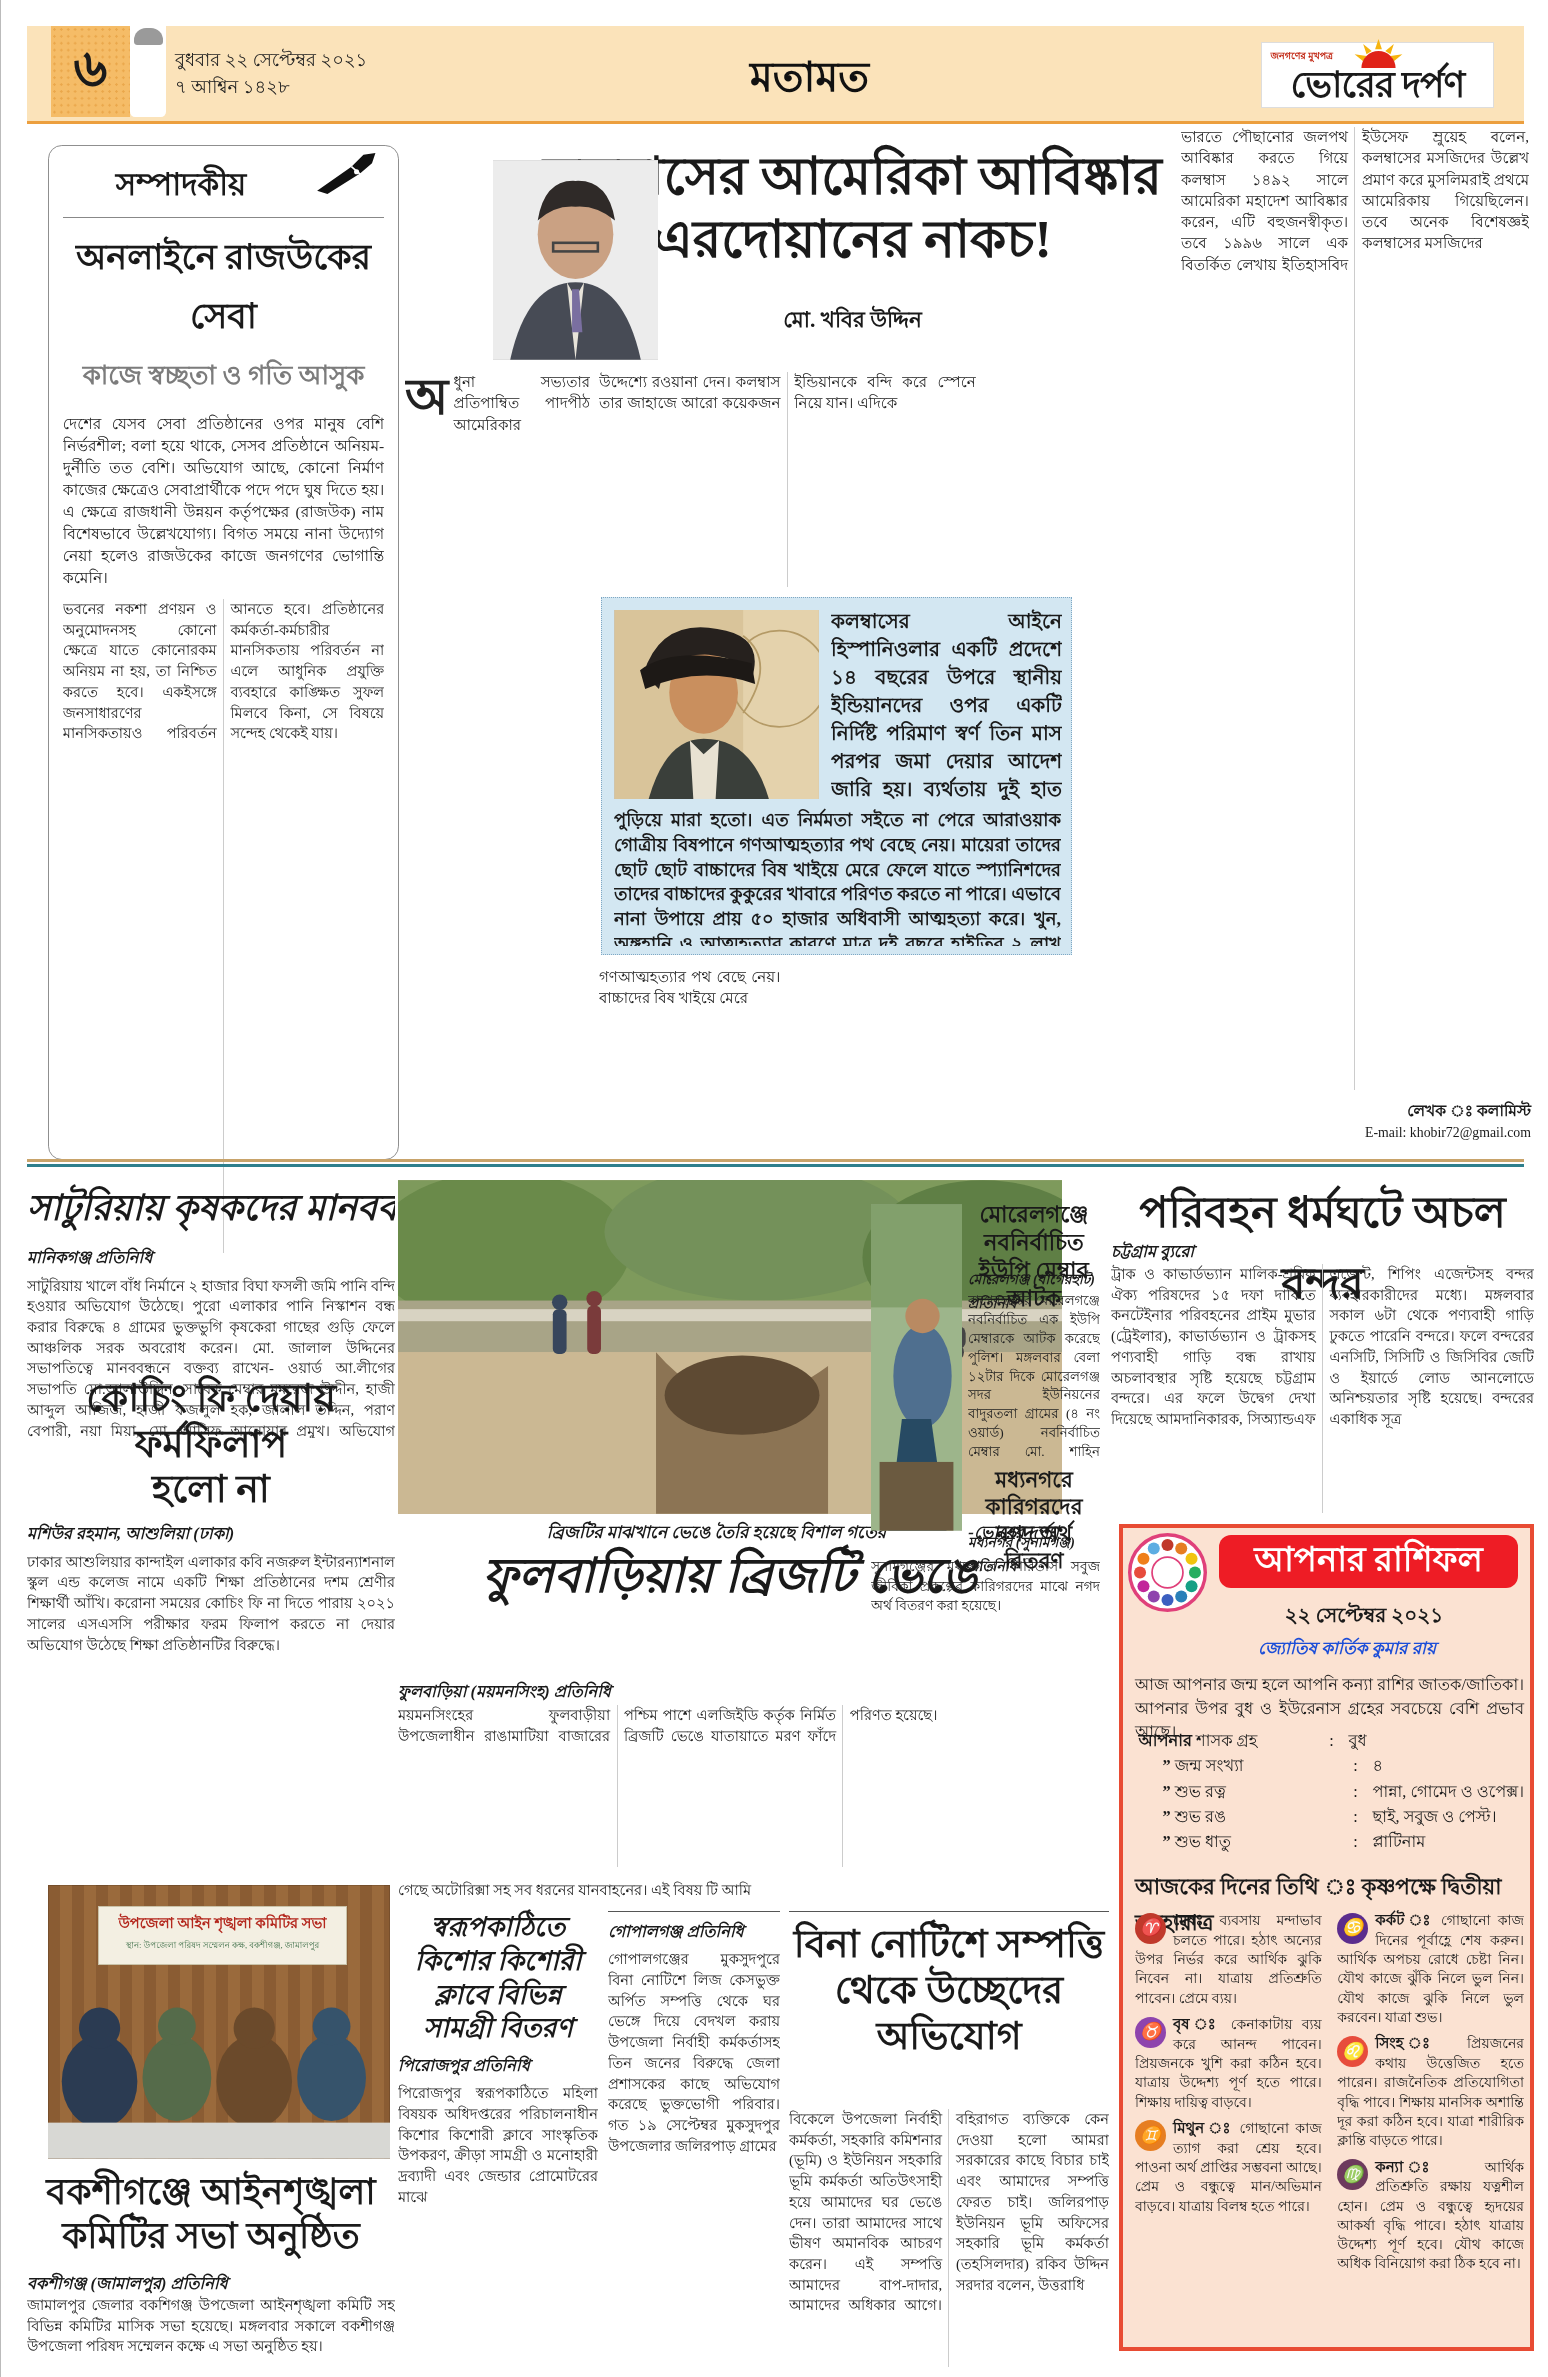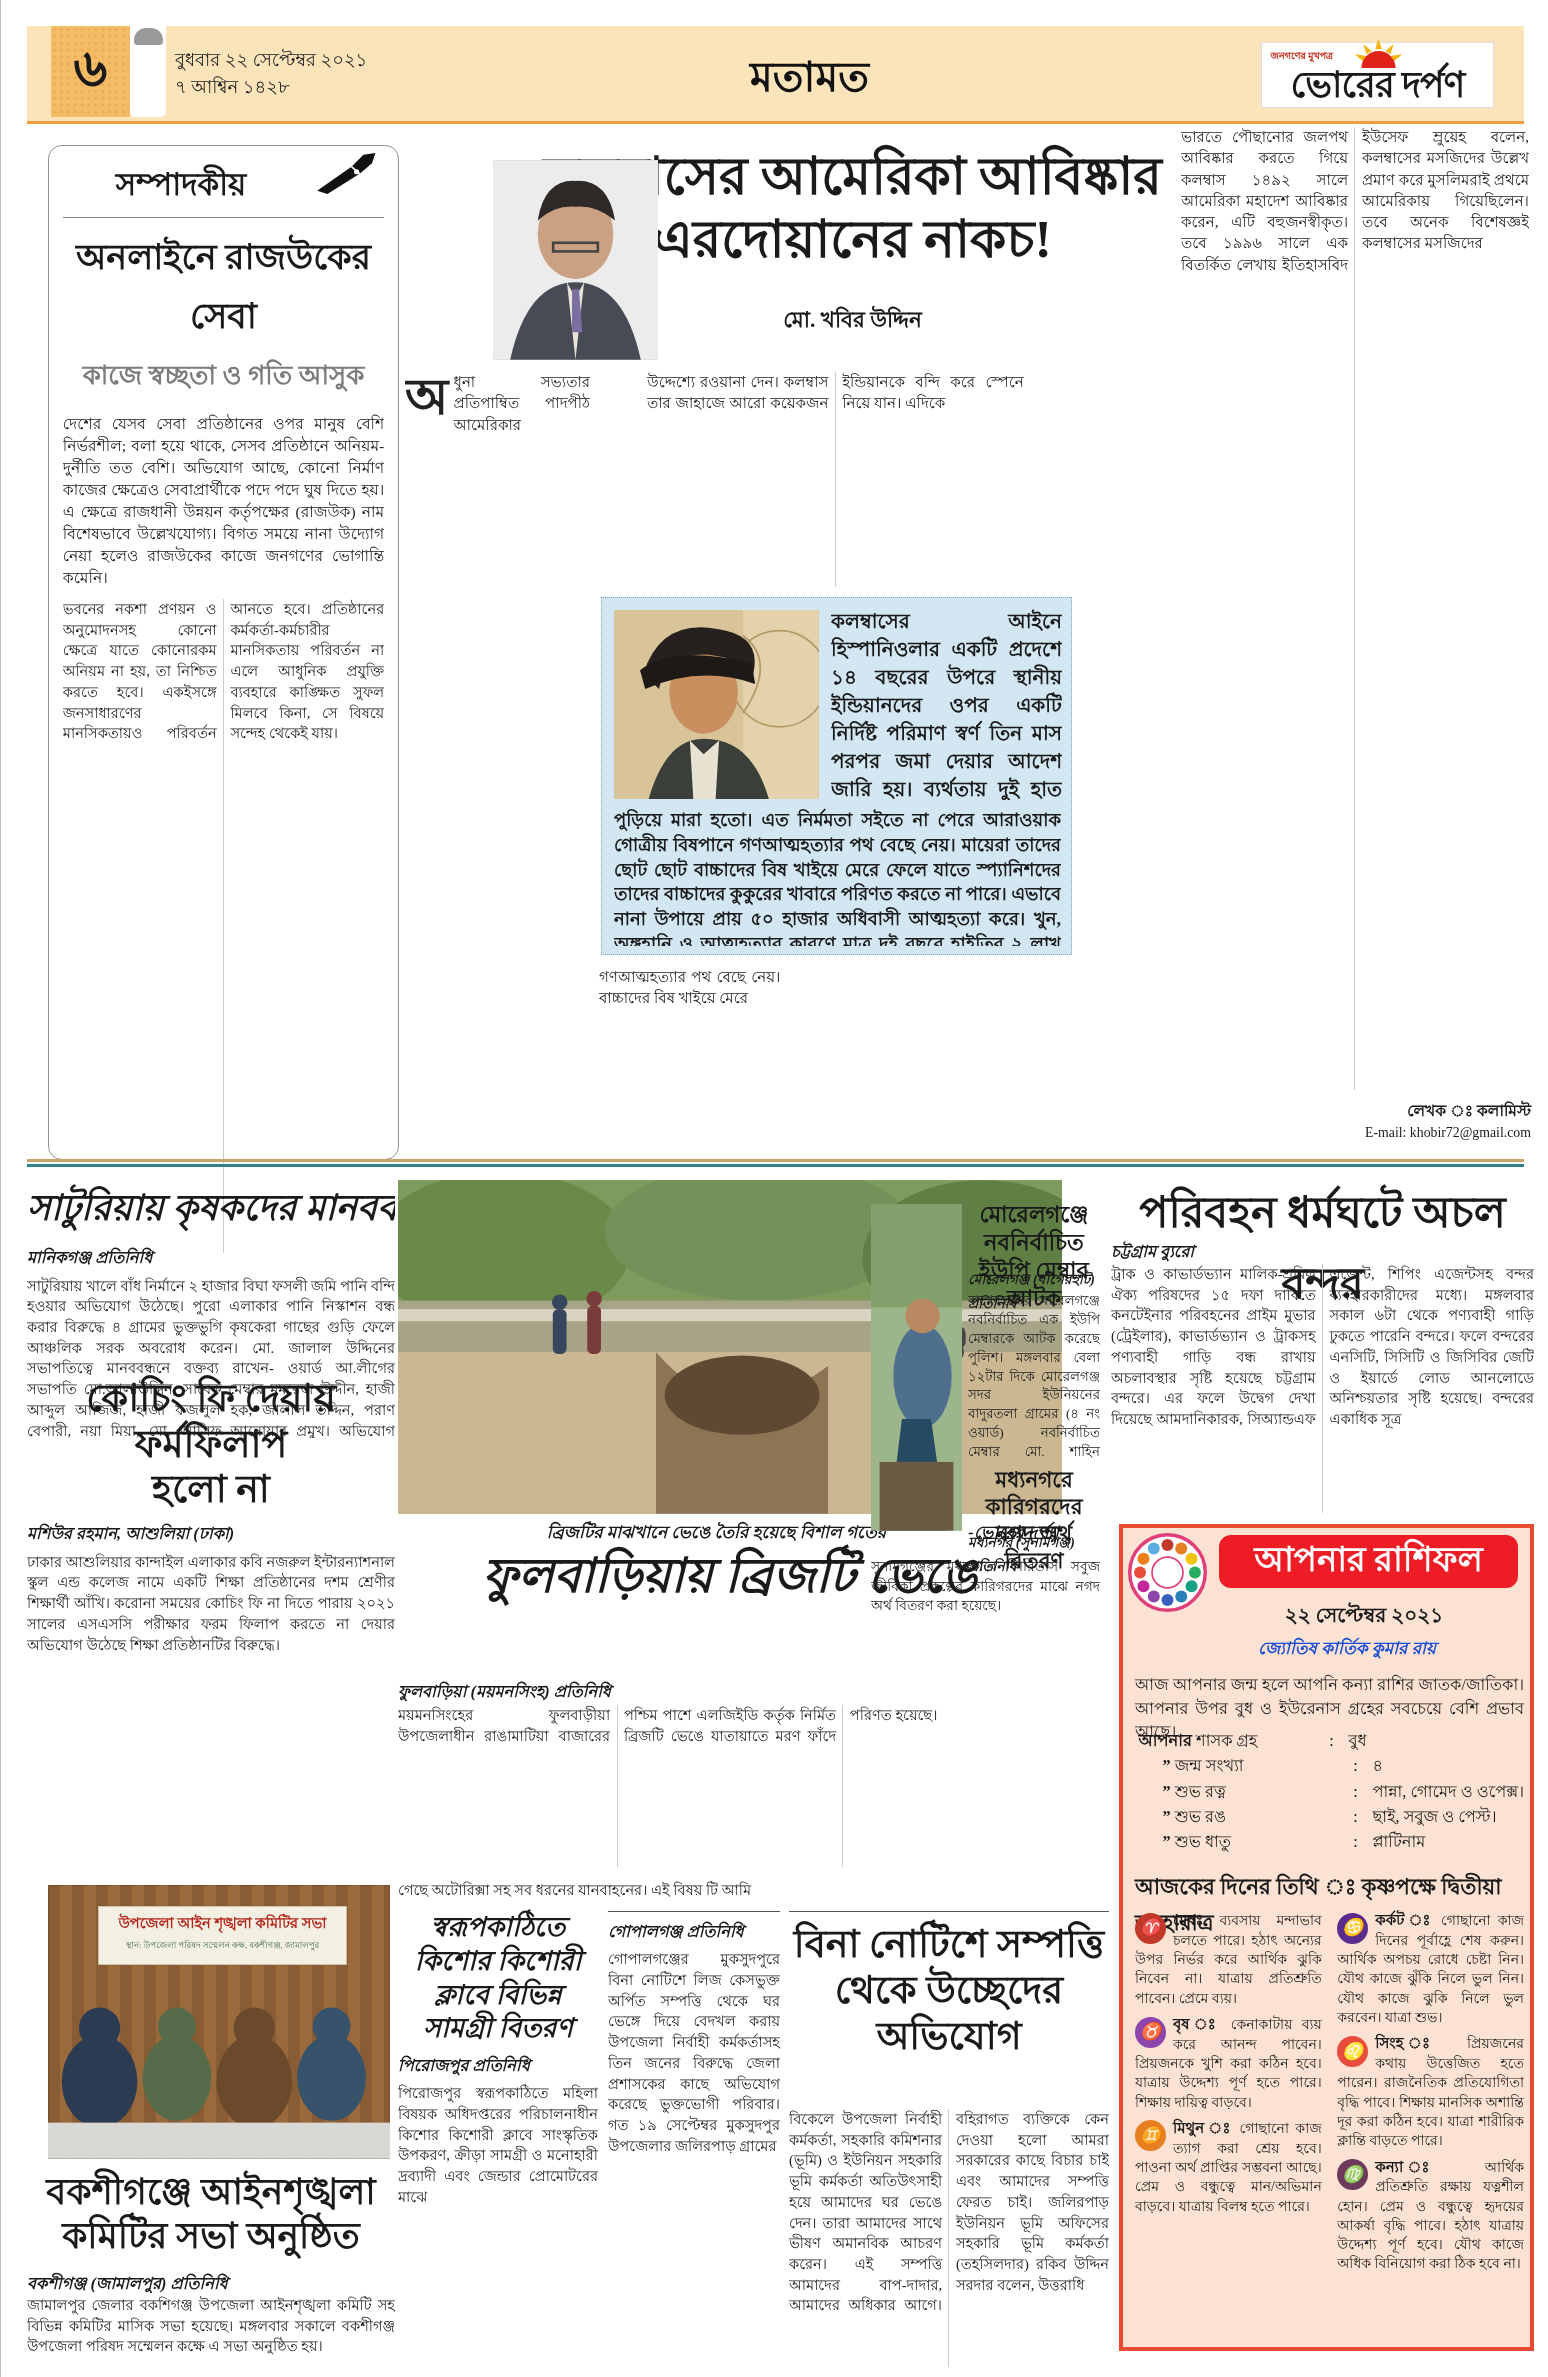--- a/index.html
+++ b/index.html
@@ -104,21 +104,21 @@
       <path d="M20 232 Q40 142 96 142 Q152 142 172 232 Z" fill="#474b55"></path>
       <path d="M86 142 L96 160 L106 142 L96 232 Z" fill="#e8e4da"></path>
       <path d="M92 150 L100 150 L104 200 L92 200Z" fill="#7a6fa0"></path>
     </svg>
   </div>
 
   <div class="abs just bodytxt" style="left:404px;top:372px;width:185px;height:774px;font-size:15px;">
     <span class="dropcap">অ</span>
     <span>ধুনা সভ্যতার প্রতিপাম্বিত পাদপীঠ আমেরিকার</span>
   </div>
-  <div class="abs just bodytxt cols3" style="left:598px;top:372px;width:572px;height:215px;font-size:15px;margin-left:48px;">উদ্দেশ্যে রওয়ানা দেন। কলম্বাস তার জাহাজে আরো কয়েকজন ইন্ডিয়ানকে বন্দি করে স্পেনে নিয়ে যান। এদিকে</div>
+  <div class="abs just bodytxt cols3" style="left:598px;top:372px;width:572px;height:215px;font-size:15px;">উদ্দেশ্যে রওয়ানা দেন। কলম্বাস তার জাহাজে আরো কয়েকজন ইন্ডিয়ানকে বন্দি করে স্পেনে নিয়ে যান। এদিকে</div>
 
   <div id="inset" class="abs" style="left:600px;top:597px;width:471px;height:358px;">
     <div class="abs ph" style="left:12px;top:12px;width:205px;height:189px;">
       <svg width="205" height="189" viewBox="0 0 238 220">
         <rect width="238" height="220" fill="#d9c49a"></rect>
         <rect x="150" y="0" width="88" height="220" fill="#e4d2ac"></rect>
         <circle cx="192" cy="80" r="56" fill="none" stroke="#b49a66" stroke-width="2"></circle>
         <path d="M150 30 Q190 60 150 120" fill="none" stroke="#b49a66" stroke-width="2"></path>
         <ellipse cx="104" cy="96" rx="40" ry="48" fill="#c98f5e"></ellipse>
         <path d="M34 74 Q54 10 120 22 Q176 30 160 80 Q150 56 110 52 Q60 50 52 92 Z" fill="#26211e"></path>

